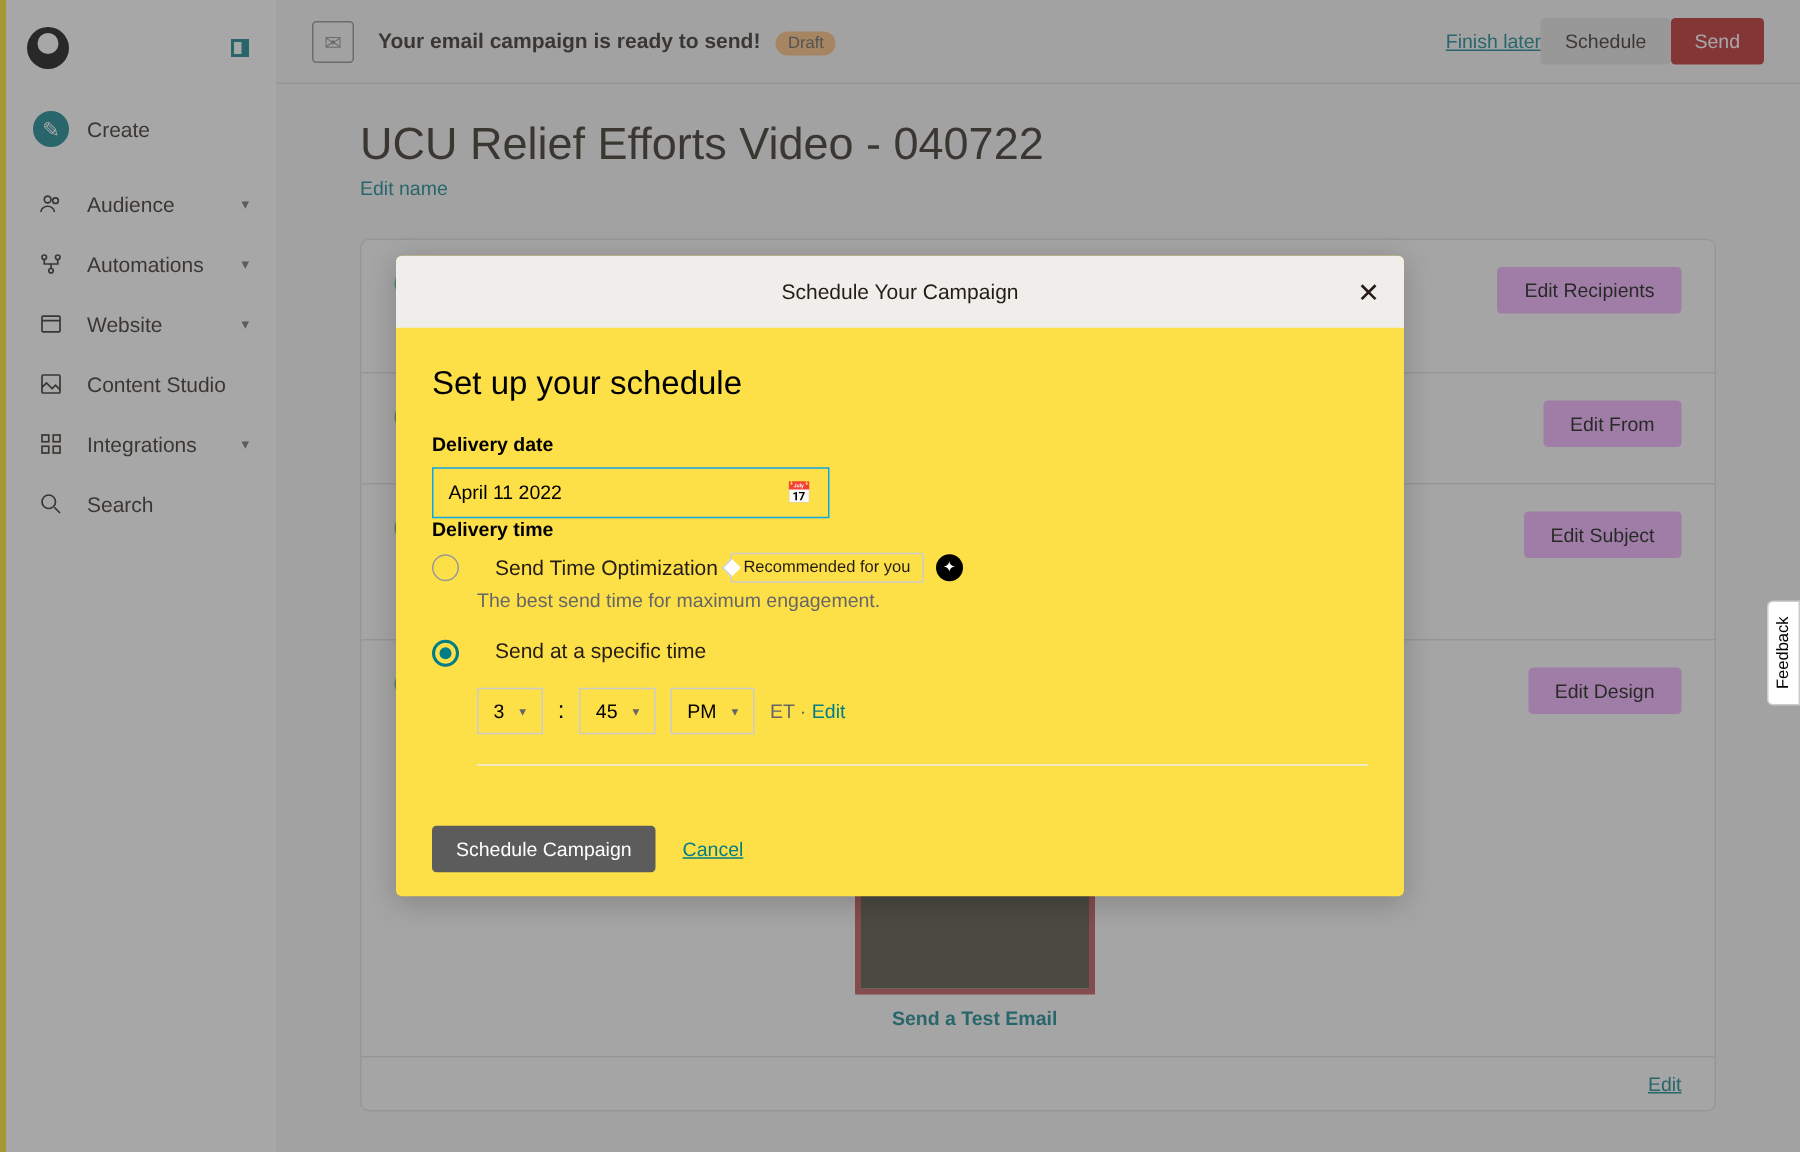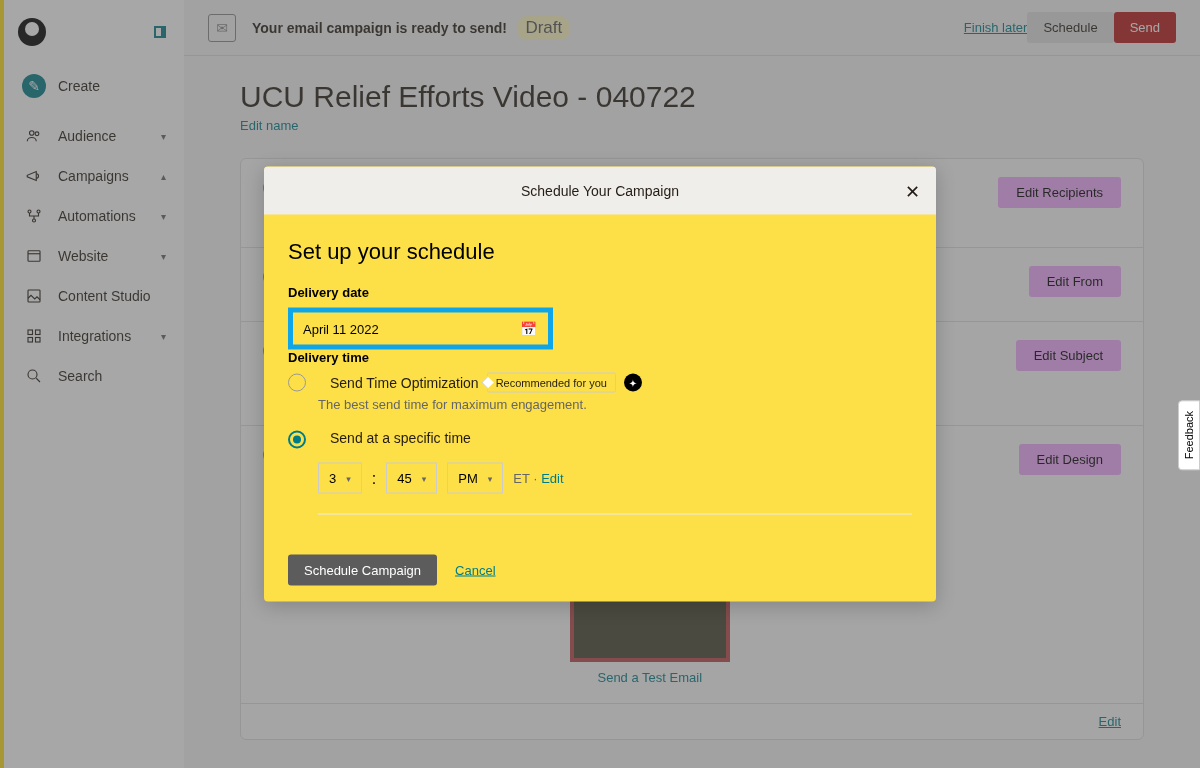--- a/index.html
+++ b/index.html
@@ -15,21 +15,21 @@
 .nav-icon{width:24px;height:24px;margin-right:12px;display:flex;align-items:center;justify-content:center;flex-shrink:0}
 .create-icon{background:#007c89;border-radius:50%;color:#fff;font-size:14px}
 .chevron{margin-left:auto;font-size:10px;color:#666}
 .sub-nav{padding-left:54px}
 .sub-nav-item{padding:6px 0;font-size:13px;color:#666;cursor:pointer}
 .main{position:absolute;left:184px;top:0;right:0;height:100%;overflow:hidden}
 .topbar{background:#f5f5f5;border-bottom:1px solid #ddd;padding:12px 24px;display:flex;align-items:center;gap:16px}
 .topbar-icon{width:28px;height:28px;border:1.5px solid #888;border-radius:3px;display:flex;align-items:center;justify-content:center;font-size:14px;color:#888}
 .topbar-text{flex:1}
 .topbar-title{font-size:14px;font-weight:600;color:#241c15;display:inline}
-.draft-badge{display:inline-block;background:#fef9c3;color:#555;font-size:17px;padding:2px 8px;border-radius:10px;margin-left:6px;font-weight:400}
+.draft-badge{display:inline-block;background:#fdba74;color:#555;font-size:11px;padding:2px 8px;border-radius:10px;margin-left:6px;font-weight:400}
 .topbar-sub{font-size:12px;color:#888;margin-top:2px}
 .topbar-actions{display:flex;align-items:center;}
 .link-btn{color:#007c89;font-size:13px;text-decoration:underline;cursor:pointer}
 .btn{padding:8px 16px;font-size:13px;border-radius:3px;cursor:pointer;border:none}
 .btn-gray{background:#e0e0e0;color:#241c15}
 .btn-teal{background:#b91c1c;color:#fff}
 .btn-dark{background:#5c5c5c;color:#fff}
 .content{padding:24px 56px}
 .page-title{font-size:30px;font-weight:400;color:#241c15}
 .edit-name{color:#007c89;font-size:13px;cursor:pointer;margin-top:4px;display:inline-block}
@@ -39,31 +39,31 @@
 .check{width:18px;height:18px;border-radius:50%;background:#58b388;color:#fff;font-size:11px;display:flex;align-items:center;justify-content:center;flex-shrink:0;margin-top:2px}
 .section-body{flex:1}
 .section-title{font-size:16px;color:#241c15;margin-bottom:4px}
 .section-desc{font-size:13px;color:#666}
 .section-desc strong{color:#241c15}
 .section-link{color:#007c89;text-decoration:underline}
 .edit-btn{background:#f0abfc;padding:8px 18px;font-size:13px;border-radius:3px;cursor:pointer;border:none;flex-shrink:0}
 .preview{display:flex;flex-direction:column;align-items:center;margin-top:10px}
 .preview-img{width:160px;height:190px;background:#b8484a;border:4px solid #b8484a}
 .preview-img-inner{width:100%;height:100%;background:linear-gradient(#fff 60%,#443 60%)}
-.test-link{color:#007c89;font-size:13px;margin-top:8px;font-weight:400}
+.test-link{color:#007c89;font-size:13px;margin-top:8px;font-weight:700}
 .bottom-links{display:flex;gap:40px;padding:10px 22px}
 .share-section{padding:28px 56px}
 .overlay{position:absolute;inset:0;background:rgba(80,80,80,0.5);z-index:20}
 .modal{position:absolute;left:50%;top:50%;transform:translate(-50%,-50%);width:672px;background:#fde047;border-radius:4px;z-index:21;box-shadow:0 4px 20px rgba(0,0,0,0.2);overflow:hidden}
 .modal-header{background:#efeeea;padding:16px;text-align:center;position:relative;font-size:14px;color:#241c15}
 .modal-close{position:absolute;right:16px;top:14px;font-size:18px;cursor:pointer;color:#241c15}
 .modal-body{padding:24px}
 .modal-title{font-size:22px;font-weight:400;margin-bottom:20px}
 .label{font-size:13px;font-weight:600;margin-bottom:8px}
-.date-input{width:265px;border:5px solid #0ea5e9;padding:8px 10px;font-size:13px;display:flex;justify-content:space-between;align-items:flex-end;}
+.date-input{width:265px;border:1px solid #0ea5e9;padding:8px 10px;font-size:13px;display:flex;justify-content:space-between;align-items:flex-start;}
 .cal-icon{font-size:14px;color:#666}
 .radio-row{display:flex;align-items:flex-start;gap:24px;margin-bottom:4px}
 .radio{width:18px;height:18px;border:1.5px solid #999;border-radius:50%;flex-shrink:0;margin-top:1px;display:flex;align-items:center;justify-content:center}
 .radio.selected{border-color:#007c89;border-width:2px}
 .radio.selected::after{content:"";width:8px;height:8px;background:#007c89;border-radius:50%}
 .radio-label{font-size:14px;color:#241c15;display:flex;align-items:center;gap:8px}
 .rec-badge{border:1px solid #ccc;font-size:11px;padding:3px 8px;border-radius:2px;position:relative}
 .rec-badge::before{content:"";position:absolute;left:-5px;top:50%;transform:translateY(-50%) rotate(45deg);width:8px;height:8px;background:#fff;border-left:1px solid #ccc;border-bottom:1px solid #ccc}
 .sparkle{width:18px;height:18px;background:#000;border-radius:50%;color:#fff;font-size:10px;display:flex;align-items:center;justify-content:center}
 .radio-desc{font-size:13px;color:#666;margin-left:30px;margin-bottom:18px}
@@ -96,30 +96,20 @@
           <circle cx="16" cy="9" r="2.5"></circle>
           <path d="M3 19c0-3 3-5 6-5s6 2 6 5"></path>
         </svg>
       </div>
     <span>Audience</span>
     <span class="chevron">▾</span>
   </div>
   <div class="nav-item">
     <div class="nav-icon">
         <svg viewBox="0 0 24 24">
-          <path d="M3 11v2l12 5V6L3 11z"></path>
-          <path d="M15 9a3 3 0 010 6"></path>
-        </svg>
-      </div>
-    <span>Campaigns</span>
-    <span class="chevron">▴</span>
-  </div>
-  <div class="nav-item">
-    <div class="nav-icon">
-        <svg viewBox="0 0 24 24">
           <circle cx="6" cy="6" r="2"></circle>
           <circle cx="18" cy="6" r="2"></circle>
           <circle cx="12" cy="18" r="2"></circle>
           <path d="M6 8v4h12V8M12 12v4"></path>
         </svg>
       </div>
     <span>Automations</span>
     <span class="chevron">▾</span>
   </div>
   <div class="nav-item">

